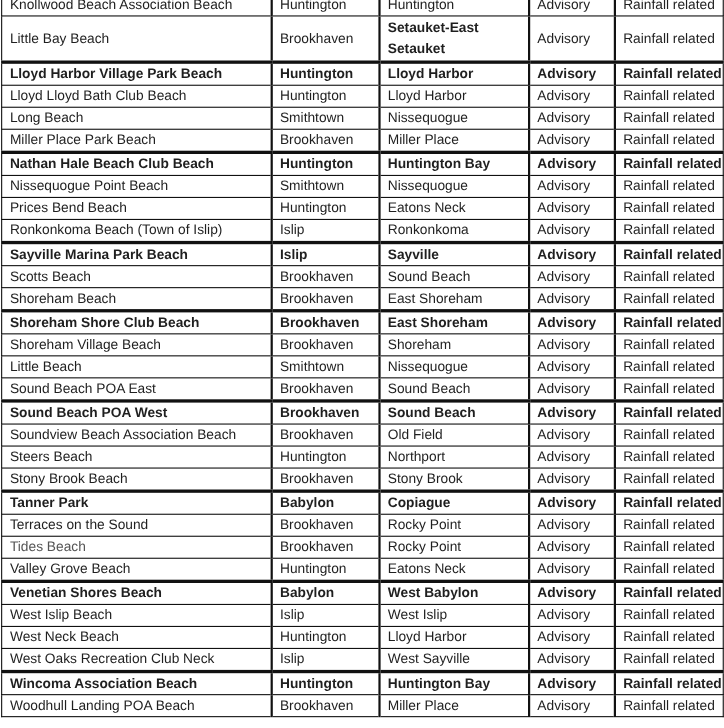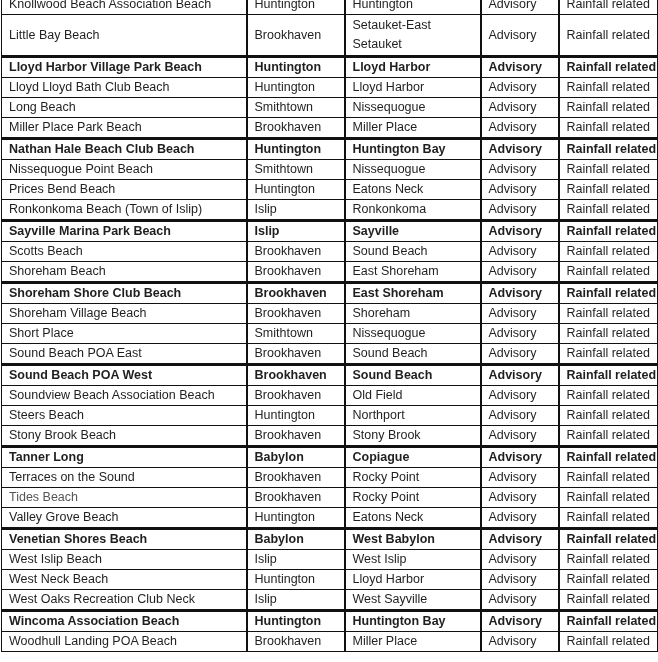--- a/index.html
+++ b/index.html
@@ -41,20 +41,21 @@
       overflow: hidden;
       vertical-align: middle;
     }
     td.c2, td.c4 { border-left: 2px solid #111; }
     td.c3 { border-left: 2px solid #111; }
     td.c5 { border-left: 2px solid #111; }
     tr.tall td { height: 40px; }
     tr.tall td.wrap {
       white-space: normal;
       line-height: 19px;
+      font-weight: bold;
     }
     tr.group-start td { border-top: 3px solid #111; font-weight: bold; }
     td.muted { color: #555555; margin-top: 42px; }
   </style>
 </head>
 <body>
 
 <div class="table-wrap">
   <table>
     <colgroup>
@@ -164,21 +165,21 @@
           <td class="c5">Rainfall related</td>
         </tr>
         <tr>
           <td class="c1">Shoreham Village Beach</td>
           <td class="c2">Brookhaven</td>
           <td class="c3">Shoreham</td>
           <td class="c4">Advisory</td>
           <td class="c5">Rainfall related</td>
         </tr>
         <tr>
-          <td class="c1">Short Place</td>
+          <td class="c1">Little Beach</td>
           <td class="c2">Smithtown</td>
           <td class="c3">Nissequogue</td>
           <td class="c4">Advisory</td>
           <td class="c5">Rainfall related</td>
         </tr>
         <tr>
           <td class="c1">Sound Beach POA East</td>
           <td class="c2">Brookhaven</td>
           <td class="c3">Sound Beach</td>
           <td class="c4">Advisory</td>
@@ -206,21 +207,21 @@
           <td class="c5">Rainfall related</td>
         </tr>
         <tr>
           <td class="c1">Stony Brook Beach</td>
           <td class="c2">Brookhaven</td>
           <td class="c3">Stony Brook</td>
           <td class="c4">Advisory</td>
           <td class="c5">Rainfall related</td>
         </tr>
         <tr class="group-start">
-          <td class="c1">Tanner Long</td>
+          <td class="c1">Tanner Park</td>
           <td class="c2">Babylon</td>
           <td class="c3">Copiague</td>
           <td class="c4">Advisory</td>
           <td class="c5">Rainfall related</td>
         </tr>
         <tr>
           <td class="c1">Terraces on the Sound</td>
           <td class="c2">Brookhaven</td>
           <td class="c3">Rocky Point</td>
           <td class="c4">Advisory</td>

